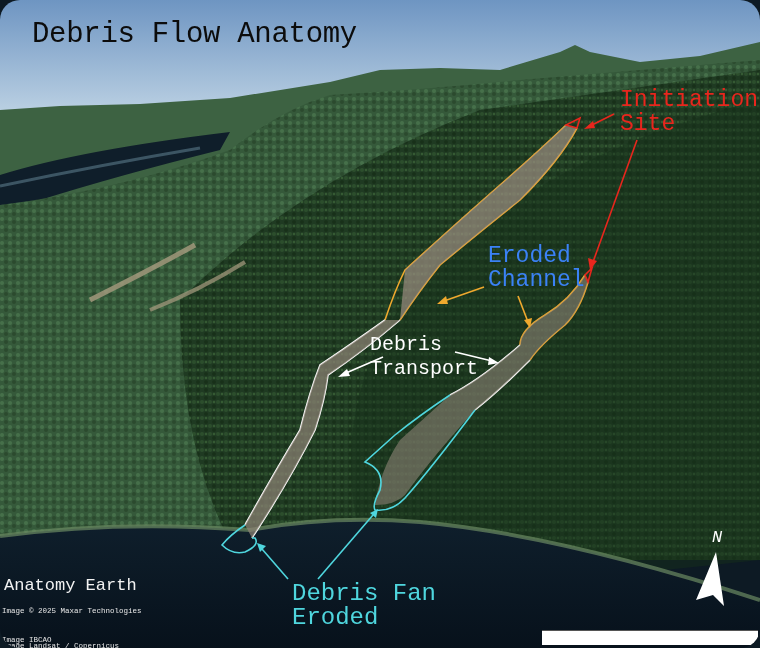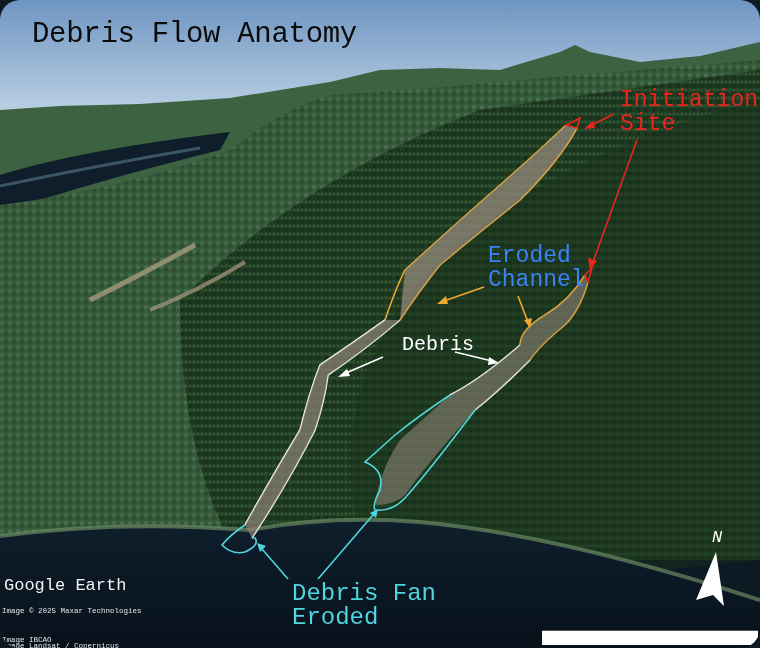--- a/index.html
+++ b/index.html
@@ -3,21 +3,21 @@
 <meta charset="utf-8">
 <style>
   html, body { margin:0; padding:0; }
   body { width:760px; height:648px; overflow:hidden; background:#0d1a24; }
   .stage { position:relative; width:760px; height:648px; overflow:hidden; font-family:Liberation Mono, monospace;border-radius:20px; }
   .terrain { position:absolute; left:0; top:0; width:760px; height:648px; }
   .title { position:absolute; left:32px; top:18px; font-size:29px; color:#0c0c0c; letter-spacing:-0.3px; }
   .lbl { position:absolute; font-size:23px; line-height:24px; }
   .lbl-red { color:#e8261d; left:620px; top:88px; }
   .lbl-orange { color:#3b82f6; left:488px; top:244px; }
-  .lbl-white { color:#ffffff; left:402px; top:333px; font-size:20px; }
+  .lbl-white { color:#ffffff; left:370px; top:333px; font-size:20px; }
   .lbl-cyan { color:#4fd6de; left:292px; top:582px; font-size:24px; }
   .ge-logo { position:absolute; left:4px; top:576px; color:#f2f2f2; font-size:17px; }
   .credit { position:absolute; left:2px; font-size:7.5px; color:#e6e6e6; }
   .scale-label { position:absolute; left:616px; top:606px; color:#ffffff; font-size:17px;margin-top:24px; }
   .scale-bar { position:absolute; left:542px; top:630px; width:216px; height:14px; background:#ffffff; border-top:1px solid #555; }
   .north-n { position:absolute; left:712px; top:528px; color:#ffffff; font-size:17px; font-style:italic; }
   .north-arrow { position:absolute; left:690px; top:548px; width:40px; height:60px; }
 </style>
 </head>
 <body>
@@ -112,27 +112,28 @@
   <div class="lbl lbl-red">
     <div>Initiation</div>
     <div>Site</div>
   </div>
   <div class="lbl lbl-orange">
     <div>Eroded</div>
     <div>Channel</div>
   </div>
   <div class="lbl lbl-white">
     <div>Debris</div>
+    <div>Transport</div>
   </div>
   <div class="lbl lbl-cyan">
     <div>Debris Fan</div>
     <div>Eroded</div>
   </div>
 
-  <div class="ge-logo">Google Earth</div>
+  <div class="ge-logo">Anatomy Earth</div>
   <div class="credit" style="top:607px;">Image © 2025 Maxar Technologies</div>
   <div class="credit" style="top:642px;">Image Landsat / Copernicus</div>
   <div class="credit" style="top:636px;">Image IBCAO</div>
 
   <div class="north-n">N</div>
   <svg class="north-arrow" viewBox="0 0 40 60">
     <polygon points="26,4 34,58 23,47 6,52" fill="#ffffff"></polygon>
   </svg>
 
   <div class="scale-label">200 m</div>

